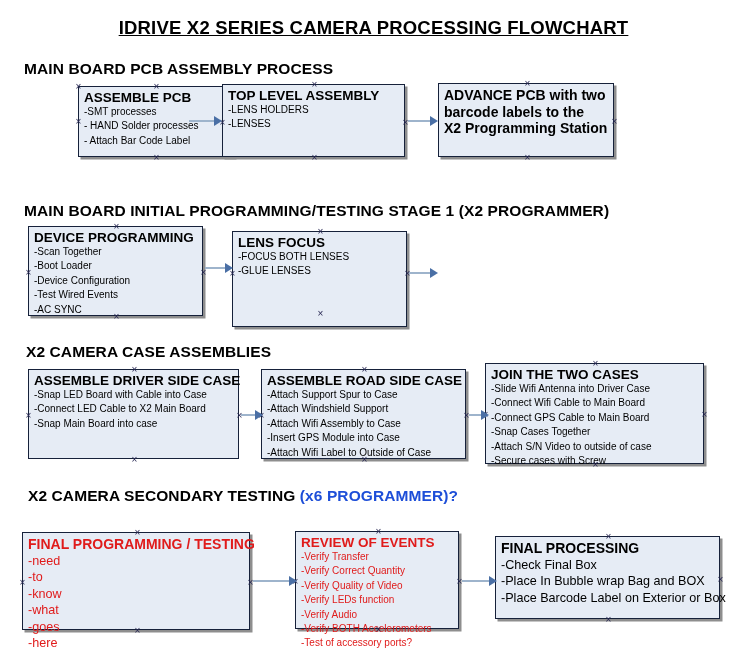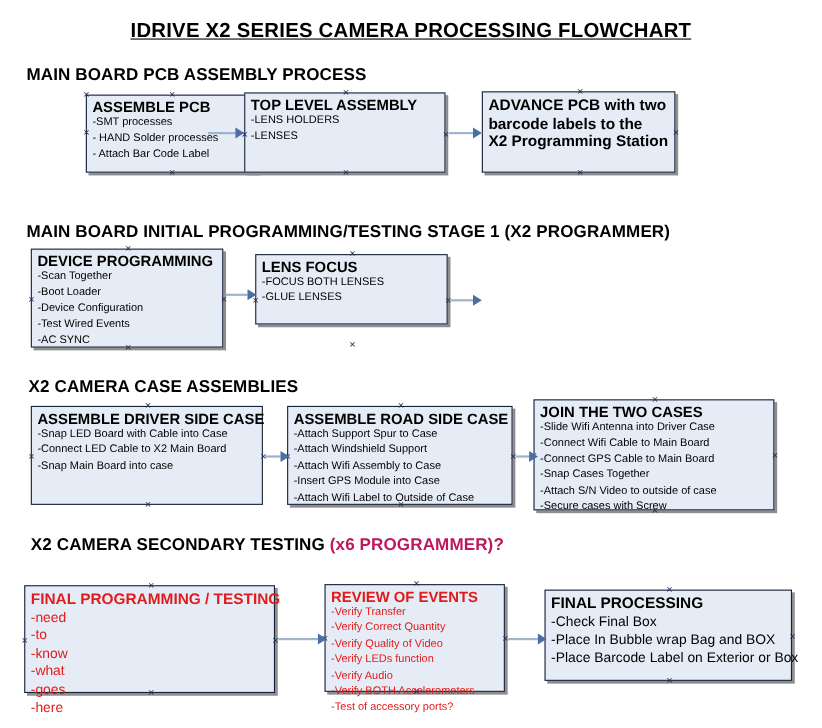--- a/index.html
+++ b/index.html
@@ -35,21 +35,21 @@
     text-decoration: underline;
   }
   .section-heading {
     position: absolute;
     font-size: 15.5px;
     font-weight: bold;
     white-space: nowrap;
     letter-spacing: 0.1px;
   }
   .section-heading .accent {
-    color: #be185d;
+    color: #1d4ed8;
   }
 
   
   .node {
     position: absolute;
     background: #e6ecf5;
     border: 1px solid #16213a;
     box-sizing: border-box;
     padding: 3px 4px 2px 5px;
   }
@@ -172,21 +172,21 @@
     <div class="n-line">-Boot Loader</div>
     <div class="n-line">-Device Configuration</div>
     <div class="n-line">-Test Wired Events</div>
     <div class="n-line">-AC SYNC</div>
     <div class="handle" style="left:83px; top:-5px;"></div>
     <div class="handle" style="left:-5px; top:41px;"></div>
     <div class="handle" style="left:170px; top:41px;"></div>
     <div class="handle" style="left:83px; top:85px;"></div>
   </div>
 
-  <div class="node shadowed" style="left:232px; top:231px; width:175px; height:64px;">
+  <div class="node shadowed" style="left:232px; top:231px; width:175px; height:96px;">
     <div class="n-title">LENS FOCUS</div>
     <div class="n-line">-FOCUS BOTH LENSES</div>
     <div class="n-line">-GLUE LENSES</div>
     <div class="handle" style="left:83px; top:-5px;"></div>
     <div class="handle" style="left:-5px; top:37px;"></div>
     <div class="handle" style="left:170px; top:37px;"></div>
     <div class="handle" style="left:83px; top:77px;"></div>
   </div>
 
 

